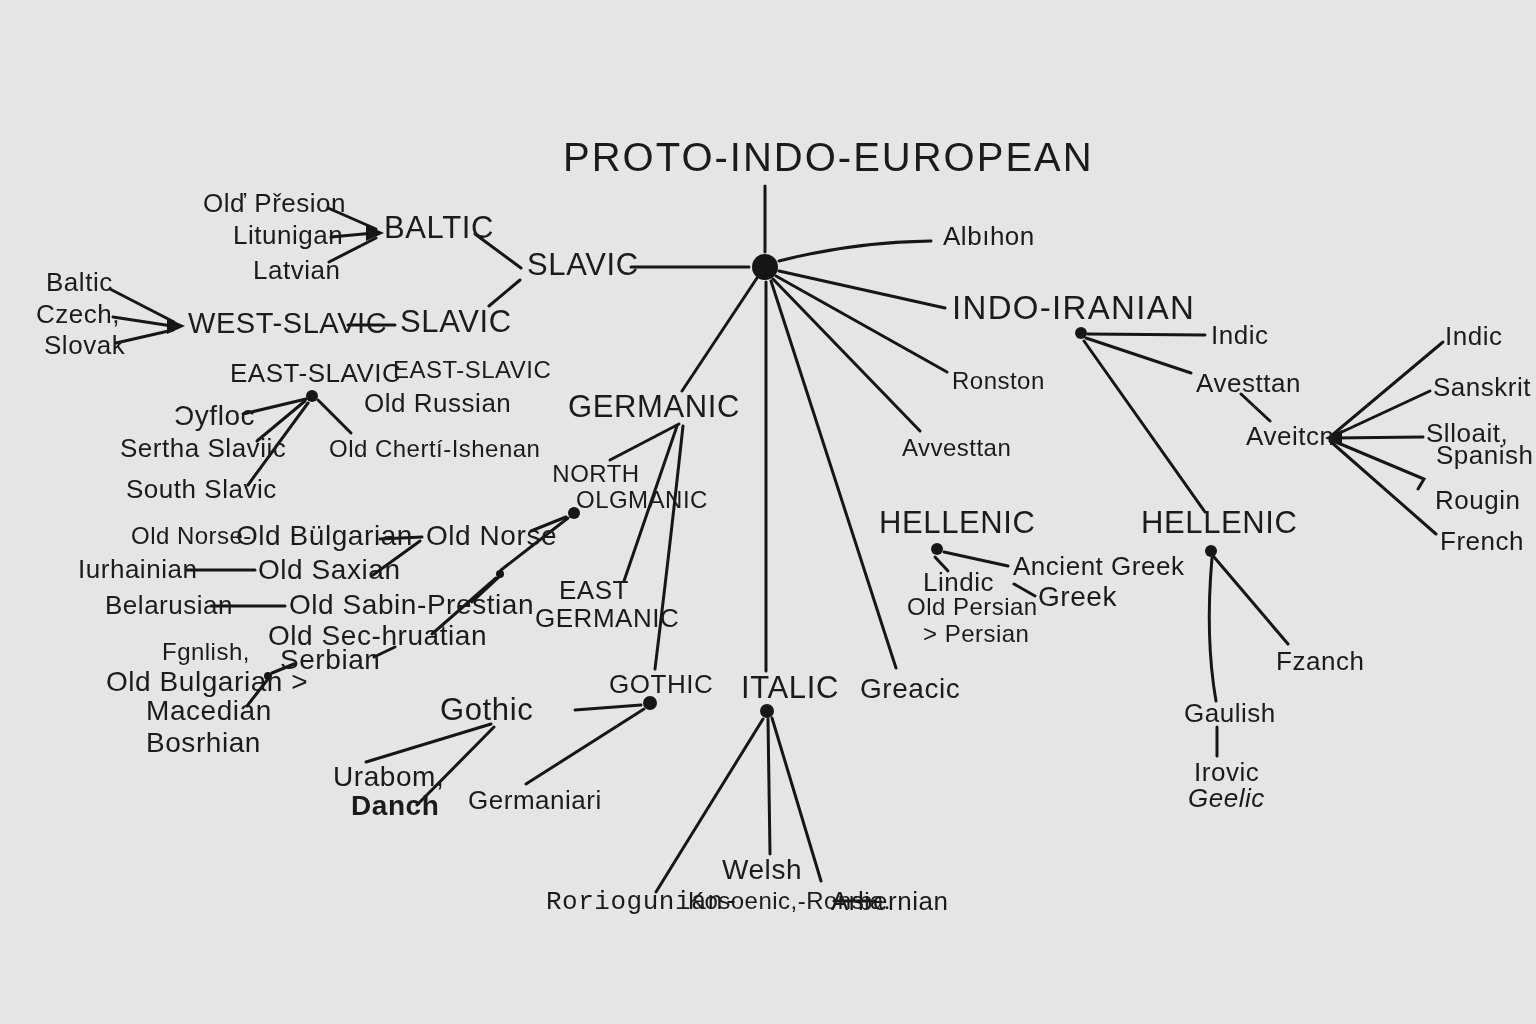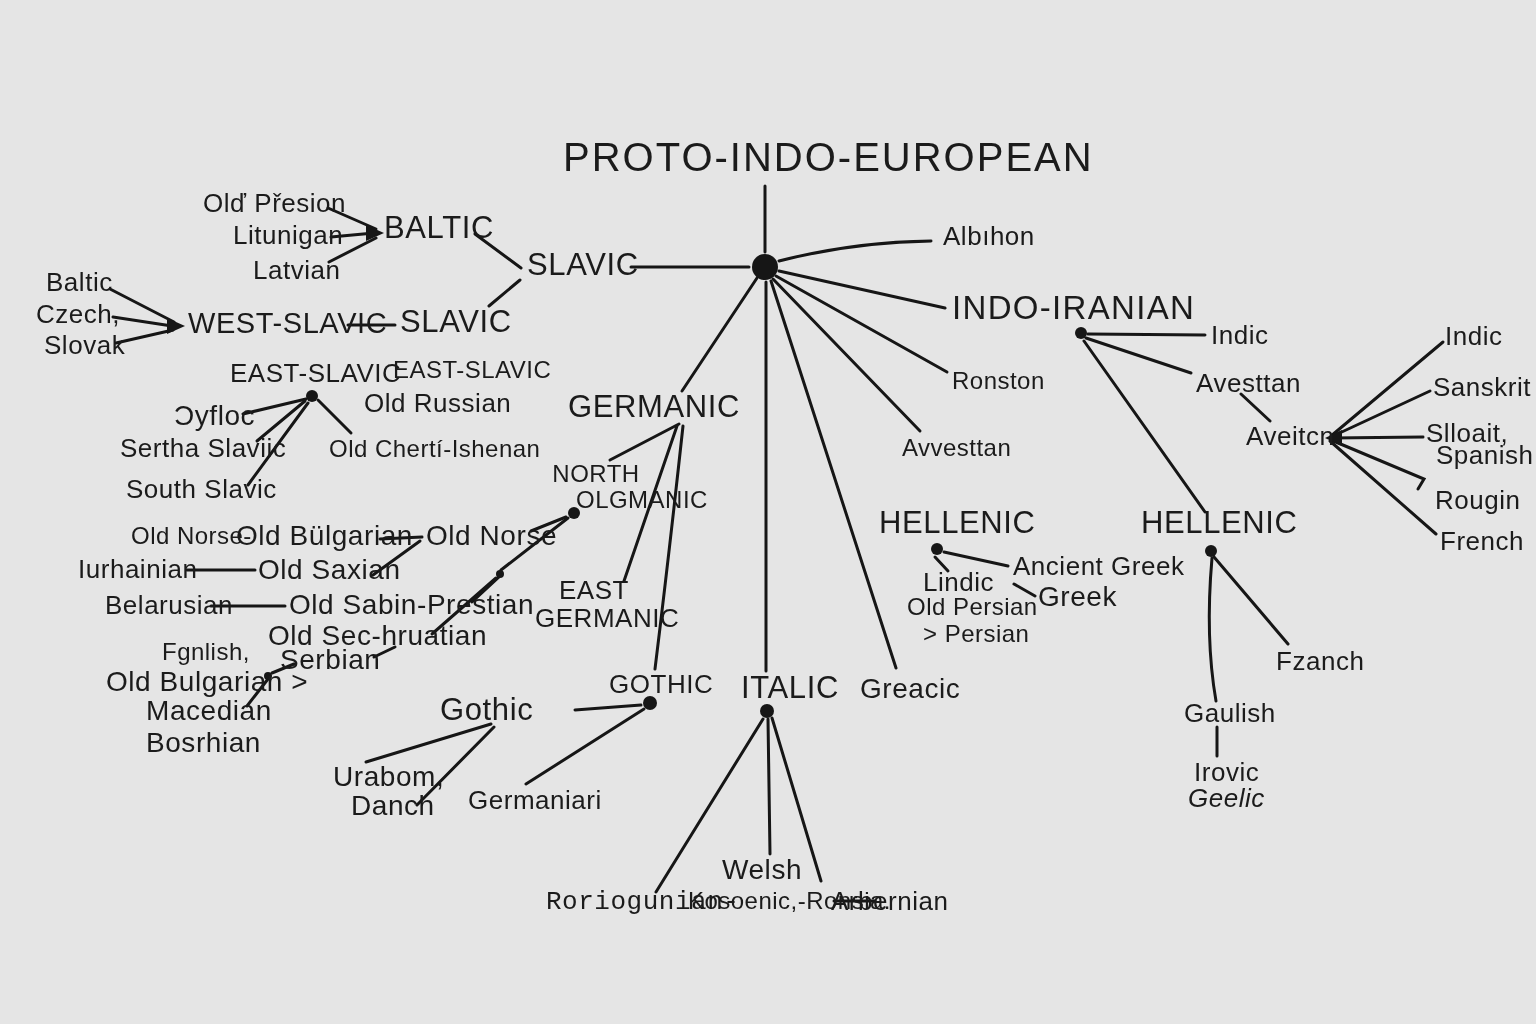--- a/index.html
+++ b/index.html
@@ -168,21 +168,21 @@
   <div class="lbl lg" style="left:146px;top:729px;">Bosrhian</div>
 
   <div class="lbl caps31" style="left:568px;top:391px;">GERMANIC</div>
   <div class="lbl caps24 ctr" style="left:540px;top:462px;width:112px;">NORTH</div>
   <div class="lbl caps24 ctr" style="left:540px;top:488px;width:112px;margin-left:36px;">OLGMANIC</div>
   <div class="lbl caps26 ctr" style="left:535px;top:577px;width:118px;">EAST</div>
   <div class="lbl caps26 ctr" style="left:535px;top:605px;width:118px;">GERMANIC</div>
   <div class="lbl caps26" style="left:609px;top:671px;">GOTHIC</div>
   <div class="lbl caps31" style="left:440px;top:694px;text-transform:none;">Gothic</div>
   <div class="lbl lg" style="left:333px;top:763px;">Urabom,</div>
-  <div class="lbl lg" style="left:351px;top:792px;">Danch</div>
+  <div class="lbl lg" style="left:351px;top:792px;font-weight:bold;">Danch</div>
   <div class="lbl md" style="left:468px;top:787px;">Germaniari</div>
 
   <div class="lbl caps31" style="left:741px;top:672px;">ITALIC</div>
   <div class="lbl md" style="left:546px;top:889px;font-family:Liberation Mono, monospace;">Roriogunian-</div>
   <div class="lbl lg" style="left:722px;top:856px;">Welsh</div>
   <div class="lbl sm" style="left:688px;top:889px;">Kosoenic,-Ronsia.</div>
   <div class="lbl md" style="left:831px;top:888px;text-align:right;">Arbernian</div>
   <div class="lbl lg" style="left:860px;top:675px;">Greacic</div>
 
   <div class="lbl caps31" style="left:879px;top:507px;">HELLENIC</div>

